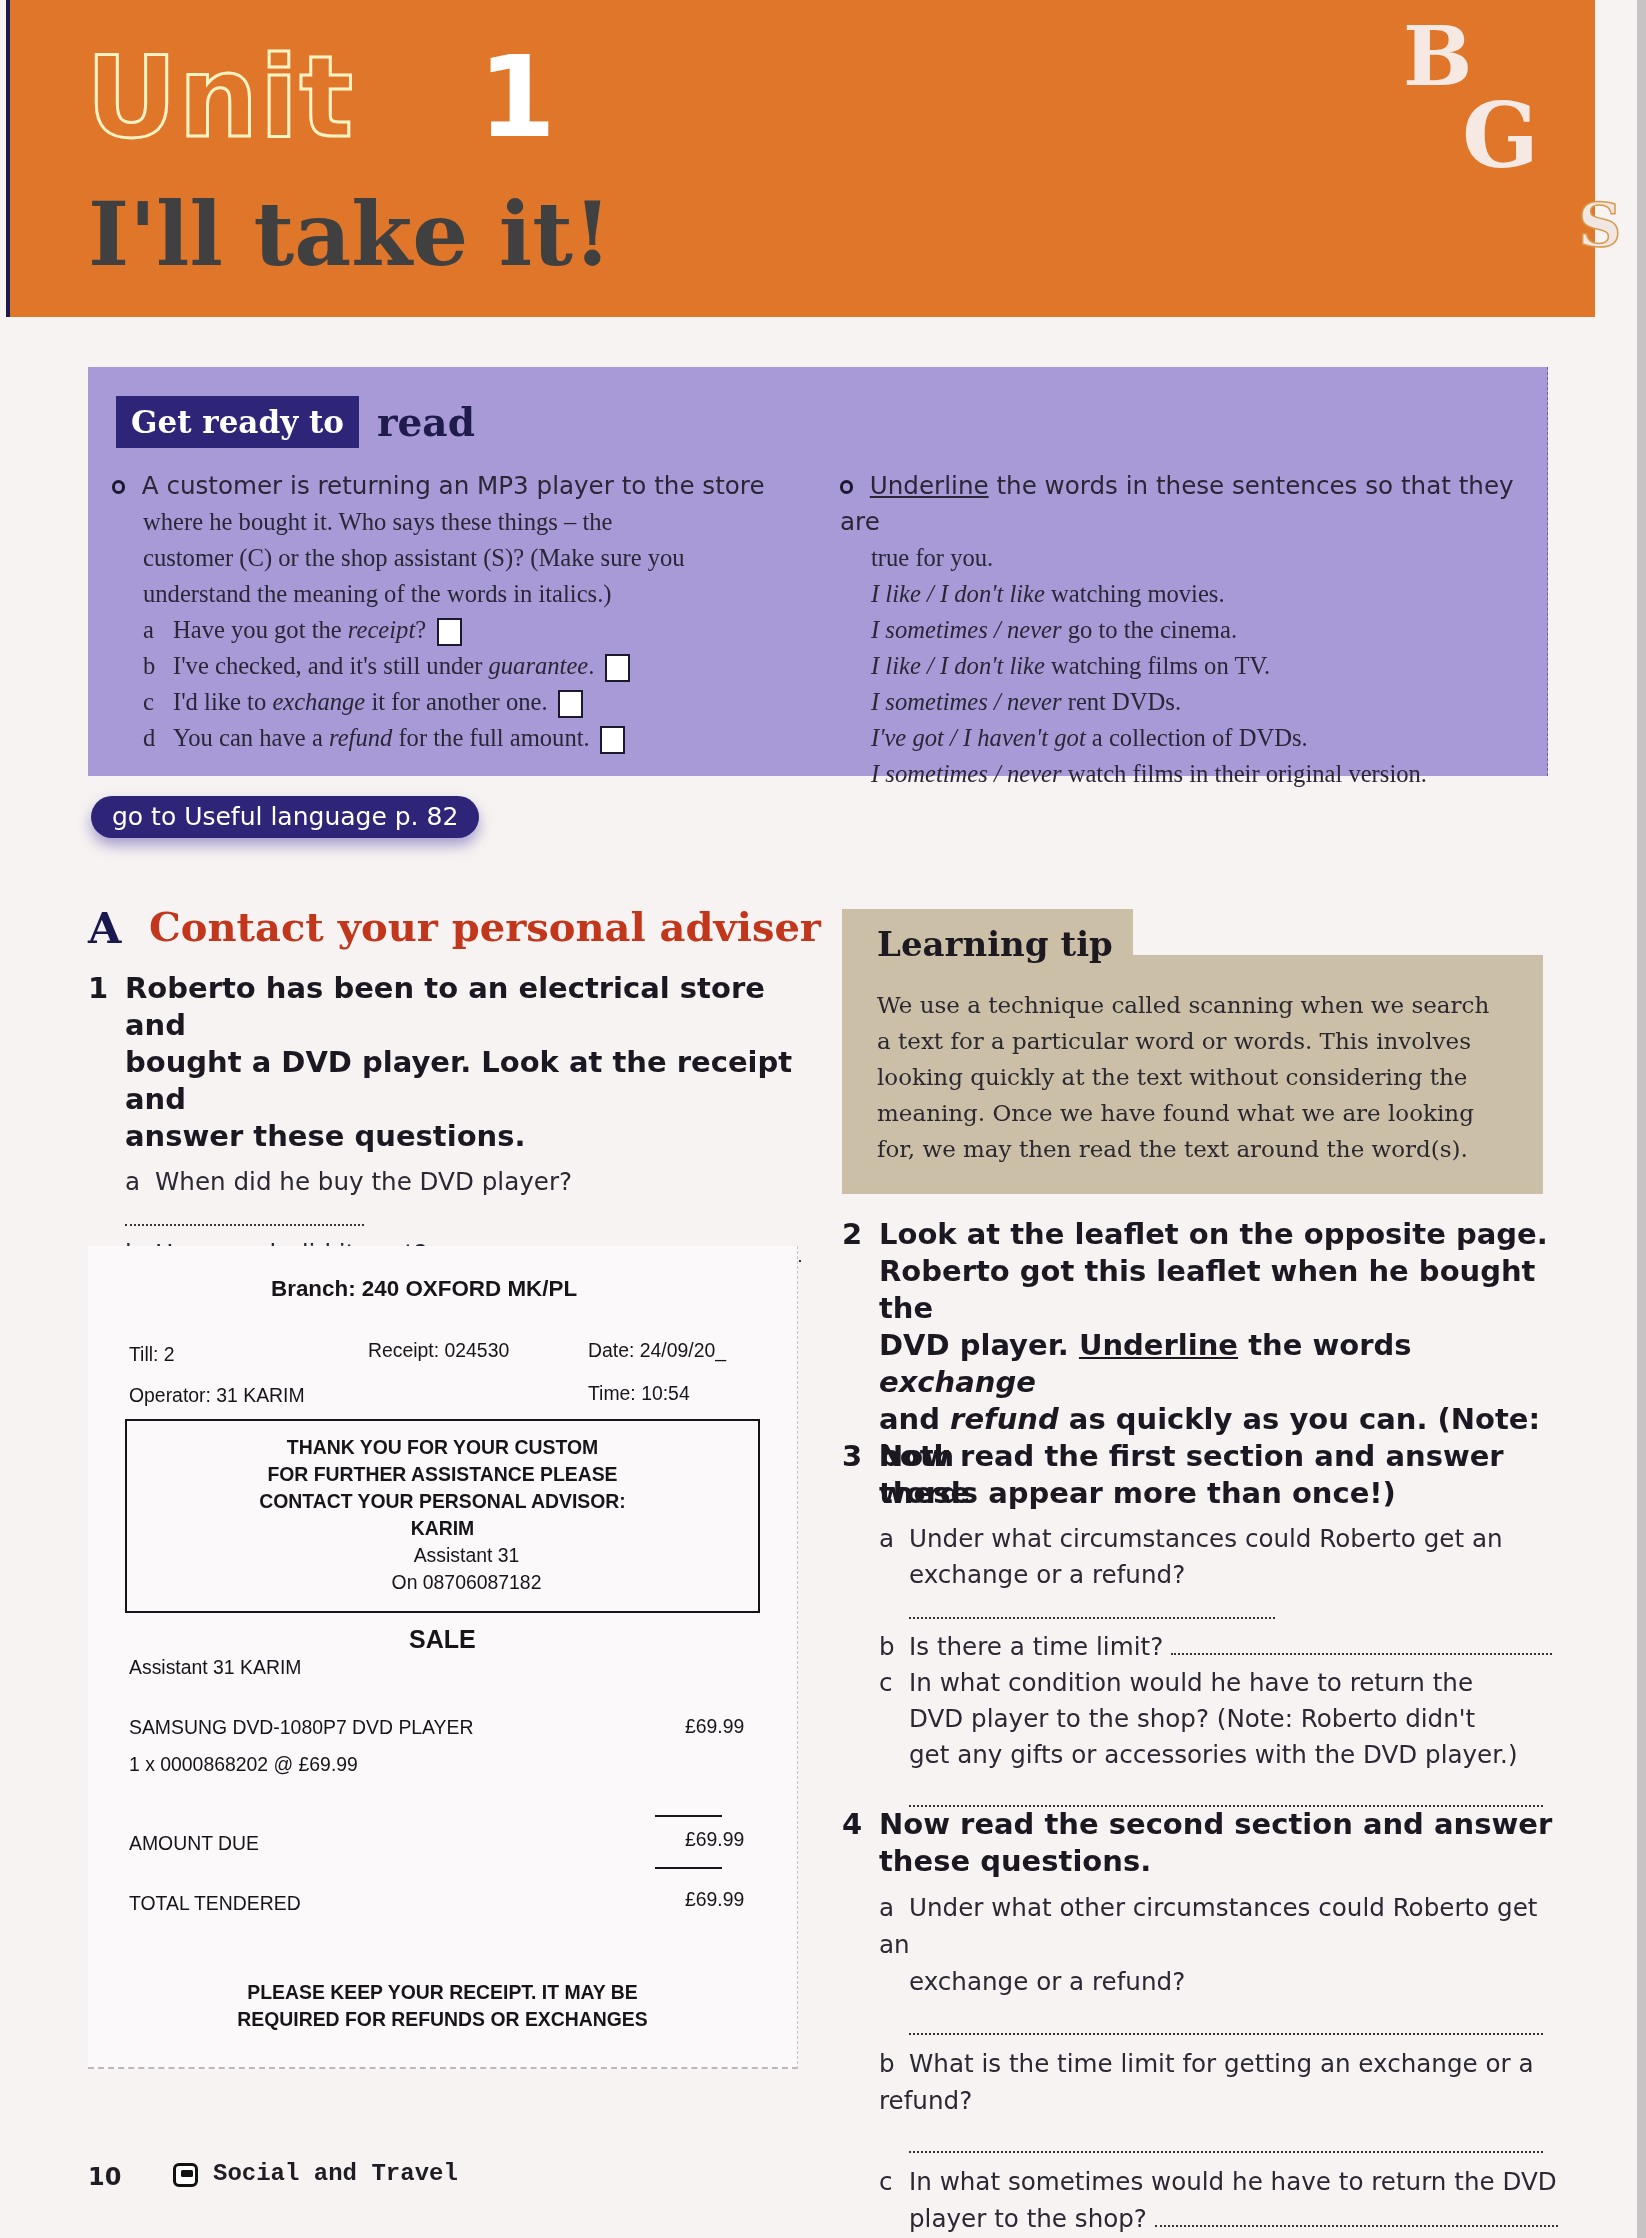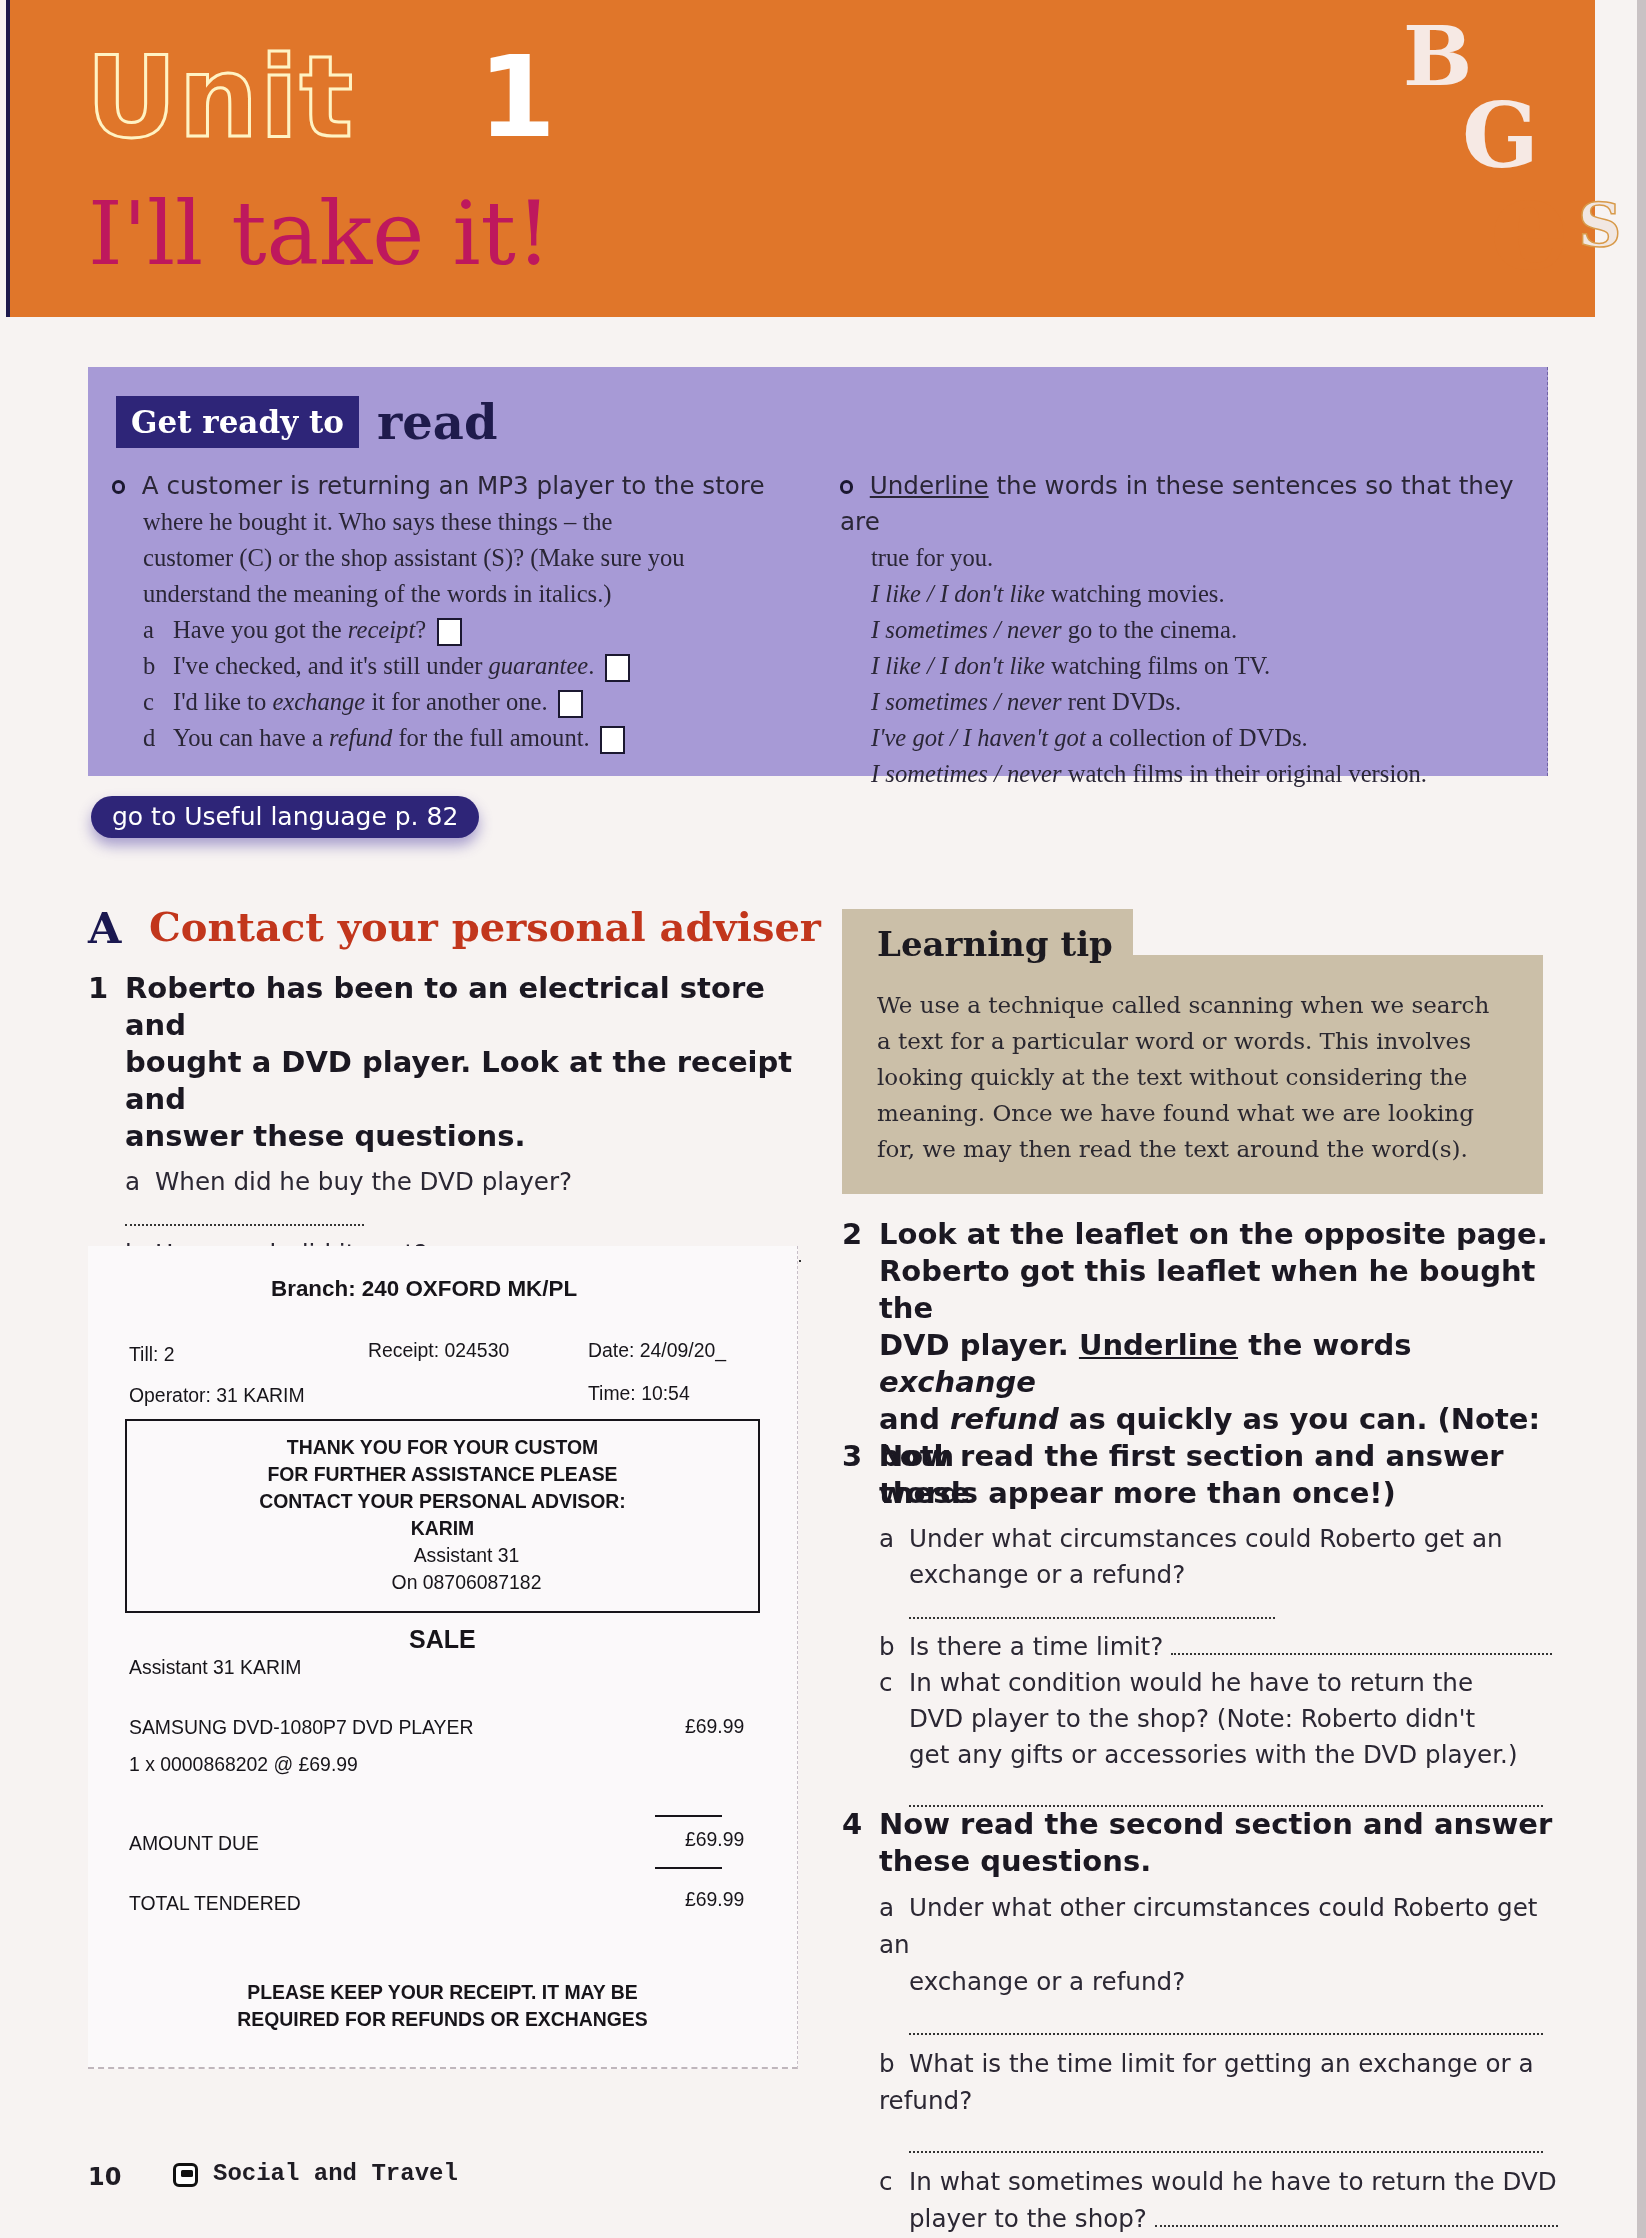--- a/index.html
+++ b/index.html
@@ -19,42 +19,42 @@
   }
   #unit-word {
     left:86px; top:41px; font-family:"DejaVu Sans", sans-serif; font-weight:bold;
     font-size:112px; color:transparent;
     -webkit-text-stroke:3px #fff3c4; letter-spacing:1.5px; line-height:1;
   }
   #unit-number {
     left:478px; top:41px; font-weight:bold; font-size:112px; color:#ffffff; line-height:1;
   }
   #unit-title {
-    left:88px; top:190px; font-family:"DejaVu Serif", serif; font-weight:normal;
-    font-size:88px; color:#be185d; line-height:1;
+    left:88px; top:190px; font-family:"DejaVu Serif", serif; font-weight:bold;
+    font-size:88px; color:#404040; line-height:1;
   }
   #deco {
     left:1343px; top:0; width:304px; height:321px; overflow:hidden;
   }
   #deco span { position:absolute; font-family:"DejaVu Serif", serif; font-weight:bold; }
   #page-edge { right:0; top:0; width:10.4px; height:2239px; background:#c9c2c4; }
 
   
   #ready {
     left:88px; top:367px; width:1459px; height:409px;
     background:#a79ad6; border-right:1.5px dashed #6f63a3;
   }
   #ready-label {
     left:116px; top:396px; height:52px; padding:0 15px;
     background:#2e2578; color:#fff; font-family:"DejaVu Serif", serif; font-weight:bold;
     font-size:31px; line-height:52px;
   }
   #ready-verb {
     left:377px; top:396px; font-family:"DejaVu Serif", serif; font-weight:bold;
-    font-size:48px; line-height:52px; color:#1f1b4c;
+    font-size:39px; line-height:52px; color:#1f1b4c;
   }
   .ready-col { font-size:24.6px; line-height:36px; color:#2a2636; }
   .bullet {
     display:inline-block; width:13.4px; height:13.4px; border-radius:50%;
     border:3.7px solid #1b1830; box-sizing:border-box; margin-right:16.4px; vertical-align:middle;
   }
   .cbox {
     display:inline-block; width:25px; height:28px; background:#fff;
     border:2.2px solid #1b1830; vertical-align:middle; margin-left:10.4px; box-sizing:border-box;
   }

